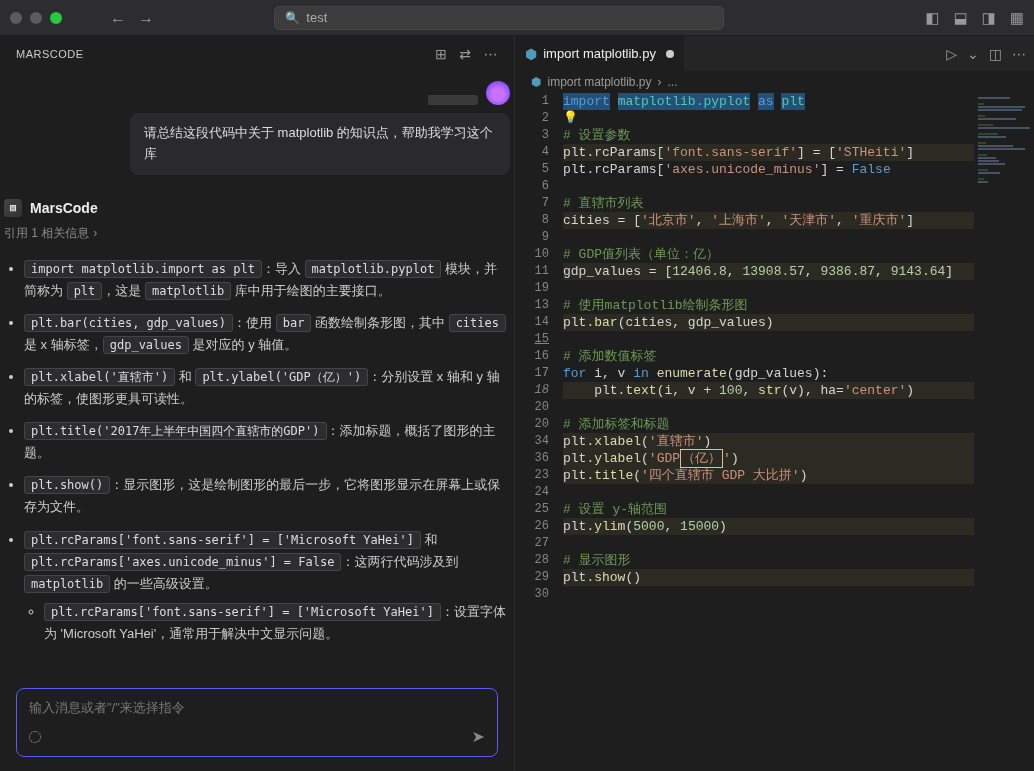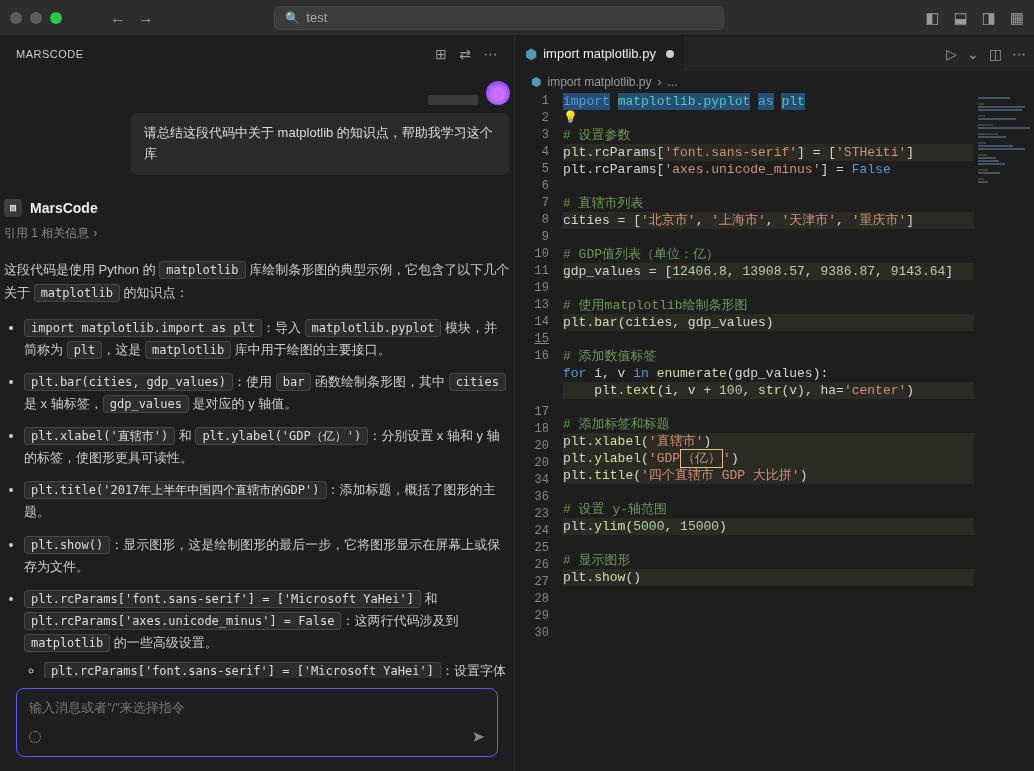--- a/index.html
+++ b/index.html
@@ -291,23 +291,20 @@
       </div>
       <div class="bot-header">
         <div class="bot-logo">⧈</div>
         <span class="bot-name">MarsCode</span>
       </div>
       <div class="ref-link">
         <span>引用 1 相关信息</span>
         <span>›</span>
       </div>
       <div class="bot-body">
-        <p>
-          <span>这段代码是使用 Python 的 </span><span class="inline-code">matplotlib</span><span> 库绘制条形图的典型示例，它包含了以下几个关于 </span><span class="inline-code">matplotlib</span><span> 的知识点：</span>
-        </p>
         <ul id="bullets">
             <li><span class="inline-code">import matplotlib.import as plt</span><span>：导入 </span><span class="inline-code">matplotlib.pyplot</span><span> 模块，并简称为 </span><span class="inline-code">plt</span><span>，这是 </span><span class="inline-code">matplotlib</span><span> 库中用于绘图的主要接口。</span></li>
             <li><span class="inline-code">plt.bar(cities, gdp_values)</span><span>：使用 </span><span class="inline-code">bar</span><span> 函数绘制条形图，其中 </span><span class="inline-code">cities</span><span> 是 x 轴标签，</span><span class="inline-code">gdp_values</span><span> 是对应的 y 轴值。</span></li>
             <li><span class="inline-code">plt.xlabel('直辖市')</span><span> 和 </span><span class="inline-code">plt.ylabel('GDP（亿）')</span><span>：分别设置 x 轴和 y 轴的标签，使图形更具可读性。</span></li>
             <li><span class="inline-code">plt.title('2017年上半年中国四个直辖市的GDP')</span><span>：添加标题，概括了图形的主题。</span></li>
             <li><span class="inline-code">plt.show()</span><span>：显示图形，这是绘制图形的最后一步，它将图形显示在屏幕上或保存为文件。</span></li>
             <li><span class="inline-code">plt.rcParams['font.sans-serif'] = ['Microsoft YaHei']</span><span> 和 </span><span class="inline-code">plt.rcParams['axes.unicode_minus'] = False</span><span>：这两行代码涉及到 </span><span class="inline-code">matplotlib</span><span> 的一些高级设置。</span><ul>
                 <li><span class="inline-code">plt.rcParams['font.sans-serif'] = ['Microsoft YaHei']</span><span>：设置字体为 'Microsoft YaHei'，通常用于解决中文显示问题。</span></li>
               </ul></li>
           </ul>
@@ -358,22 +355,22 @@
           <div style="height: 17px;">7</div>
           <div style="height: 17px;">8</div>
           <div style="height: 17px;">9</div>
           <div style="height: 17px;">10</div>
           <div style="height: 17px;">11</div>
           <div style="height: 17px;">19</div>
           <div style="height: 17px;">13</div>
           <div style="height: 17px;">14</div>
           <div style="height: 17px; text-decoration: underline;">15</div>
           <div style="height: 17px;">16</div>
-          <div style="height: 17px; margin-top: 39px;">17</div>
-          <div style="height: 17px;">18</div>
+          <div style="height: 17px;">17</div>
+          <div style="height: 17px; font-style: italic;">18</div>
           <div style="height: 17px;">20</div>
           <div style="height: 17px;">20</div>
           <div style="height: 17px;">34</div>
           <div style="height: 17px;">36</div>
           <div style="height: 17px;">23</div>
           <div style="height: 17px;">24</div>
           <div style="height: 17px;">25</div>
           <div style="height: 17px;">26</div>
           <div style="height: 17px;">27</div>
           <div style="height: 17px;">28</div>

